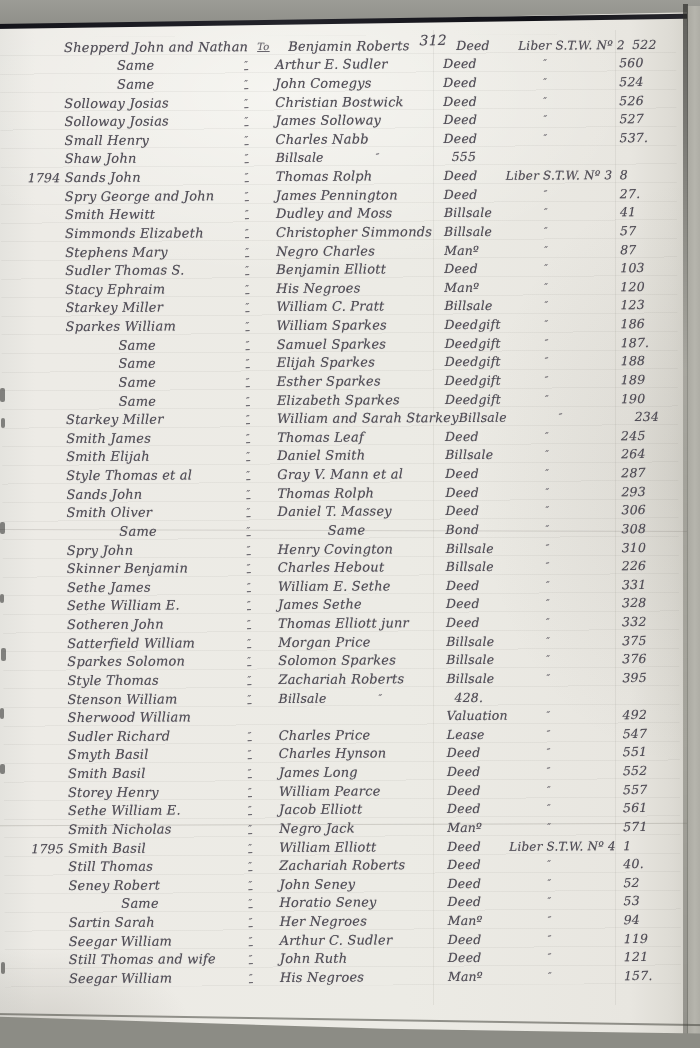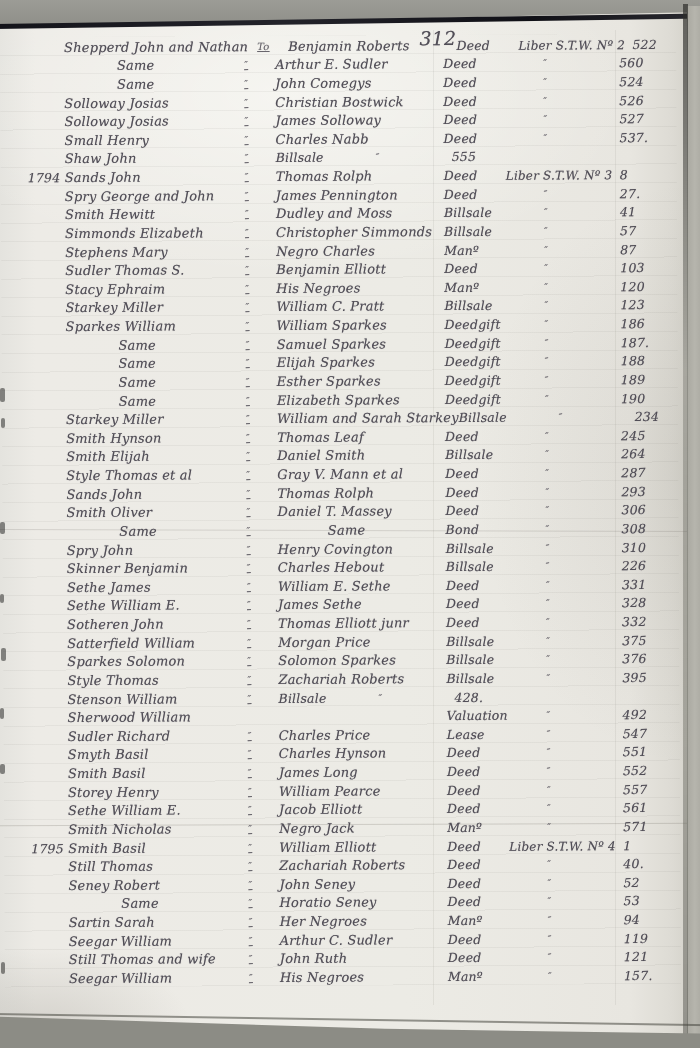--- a/index.html
+++ b/index.html
@@ -77,21 +77,21 @@
   .c-year{flex:0 0 64px;padding-left:27px;font-size:12.5px;}
   .c-grantor{flex:0 0 171px;}
   .c-grantor.same{text-align:center;padding-right:28px;}
   .c-ditto{flex:0 0 40px;padding-left:9px;font-size:10px;opacity:0.85;text-decoration:underline;}
   .c-grantee{flex:0 0 168px;}
   .c-grantee.same{text-align:center;padding-right:30px;}
   .c-type{flex:0 0 62px;font-size:12.5px;}
   .c-liber{flex:0 0 112px;font-size:12px;}
   .c-liber .ditto{font-size:10px;padding-left:38px;opacity:0.85;}
   .c-page{flex:0 0 55px;padding-left:2px;font-size:12.5px;}
-  .note{font-size:19px;margin-left:10px;position:relative;top:-5px;}
+  .note{font-size:14px;margin-left:10px;position:relative;top:-5px;}
 </style>
 </head>
 <body>
 
 <div class="page">
   <div class="paper"></div>
 
   <div class="vrule v1"></div>
   <div class="vrule v2"></div>
   <div class="crease c1"></div>
@@ -281,21 +281,21 @@
         <div class="cell c-year"></div>
         <div class="cell c-grantor">Starkey Miller</div>
         <div class="cell c-ditto">″</div>
         <div class="cell c-grantee">William and Sarah Starkey</div>
         <div class="cell c-type">Billsale</div>
         <div class="cell c-liber"><span class="ditto">″</span></div>
         <div class="cell c-page">234</div>
       </div>
       <div class="row">
         <div class="cell c-year"></div>
-        <div class="cell c-grantor">Smith Hynson</div>
+        <div class="cell c-grantor">Smith James</div>
         <div class="cell c-ditto">″</div>
         <div class="cell c-grantee">Thomas Leaf</div>
         <div class="cell c-type">Deed</div>
         <div class="cell c-liber"><span class="ditto">″</span></div>
         <div class="cell c-page">245</div>
       </div>
       <div class="row">
         <div class="cell c-year"></div>
         <div class="cell c-grantor">Smith Elijah</div>
         <div class="cell c-ditto">″</div>

